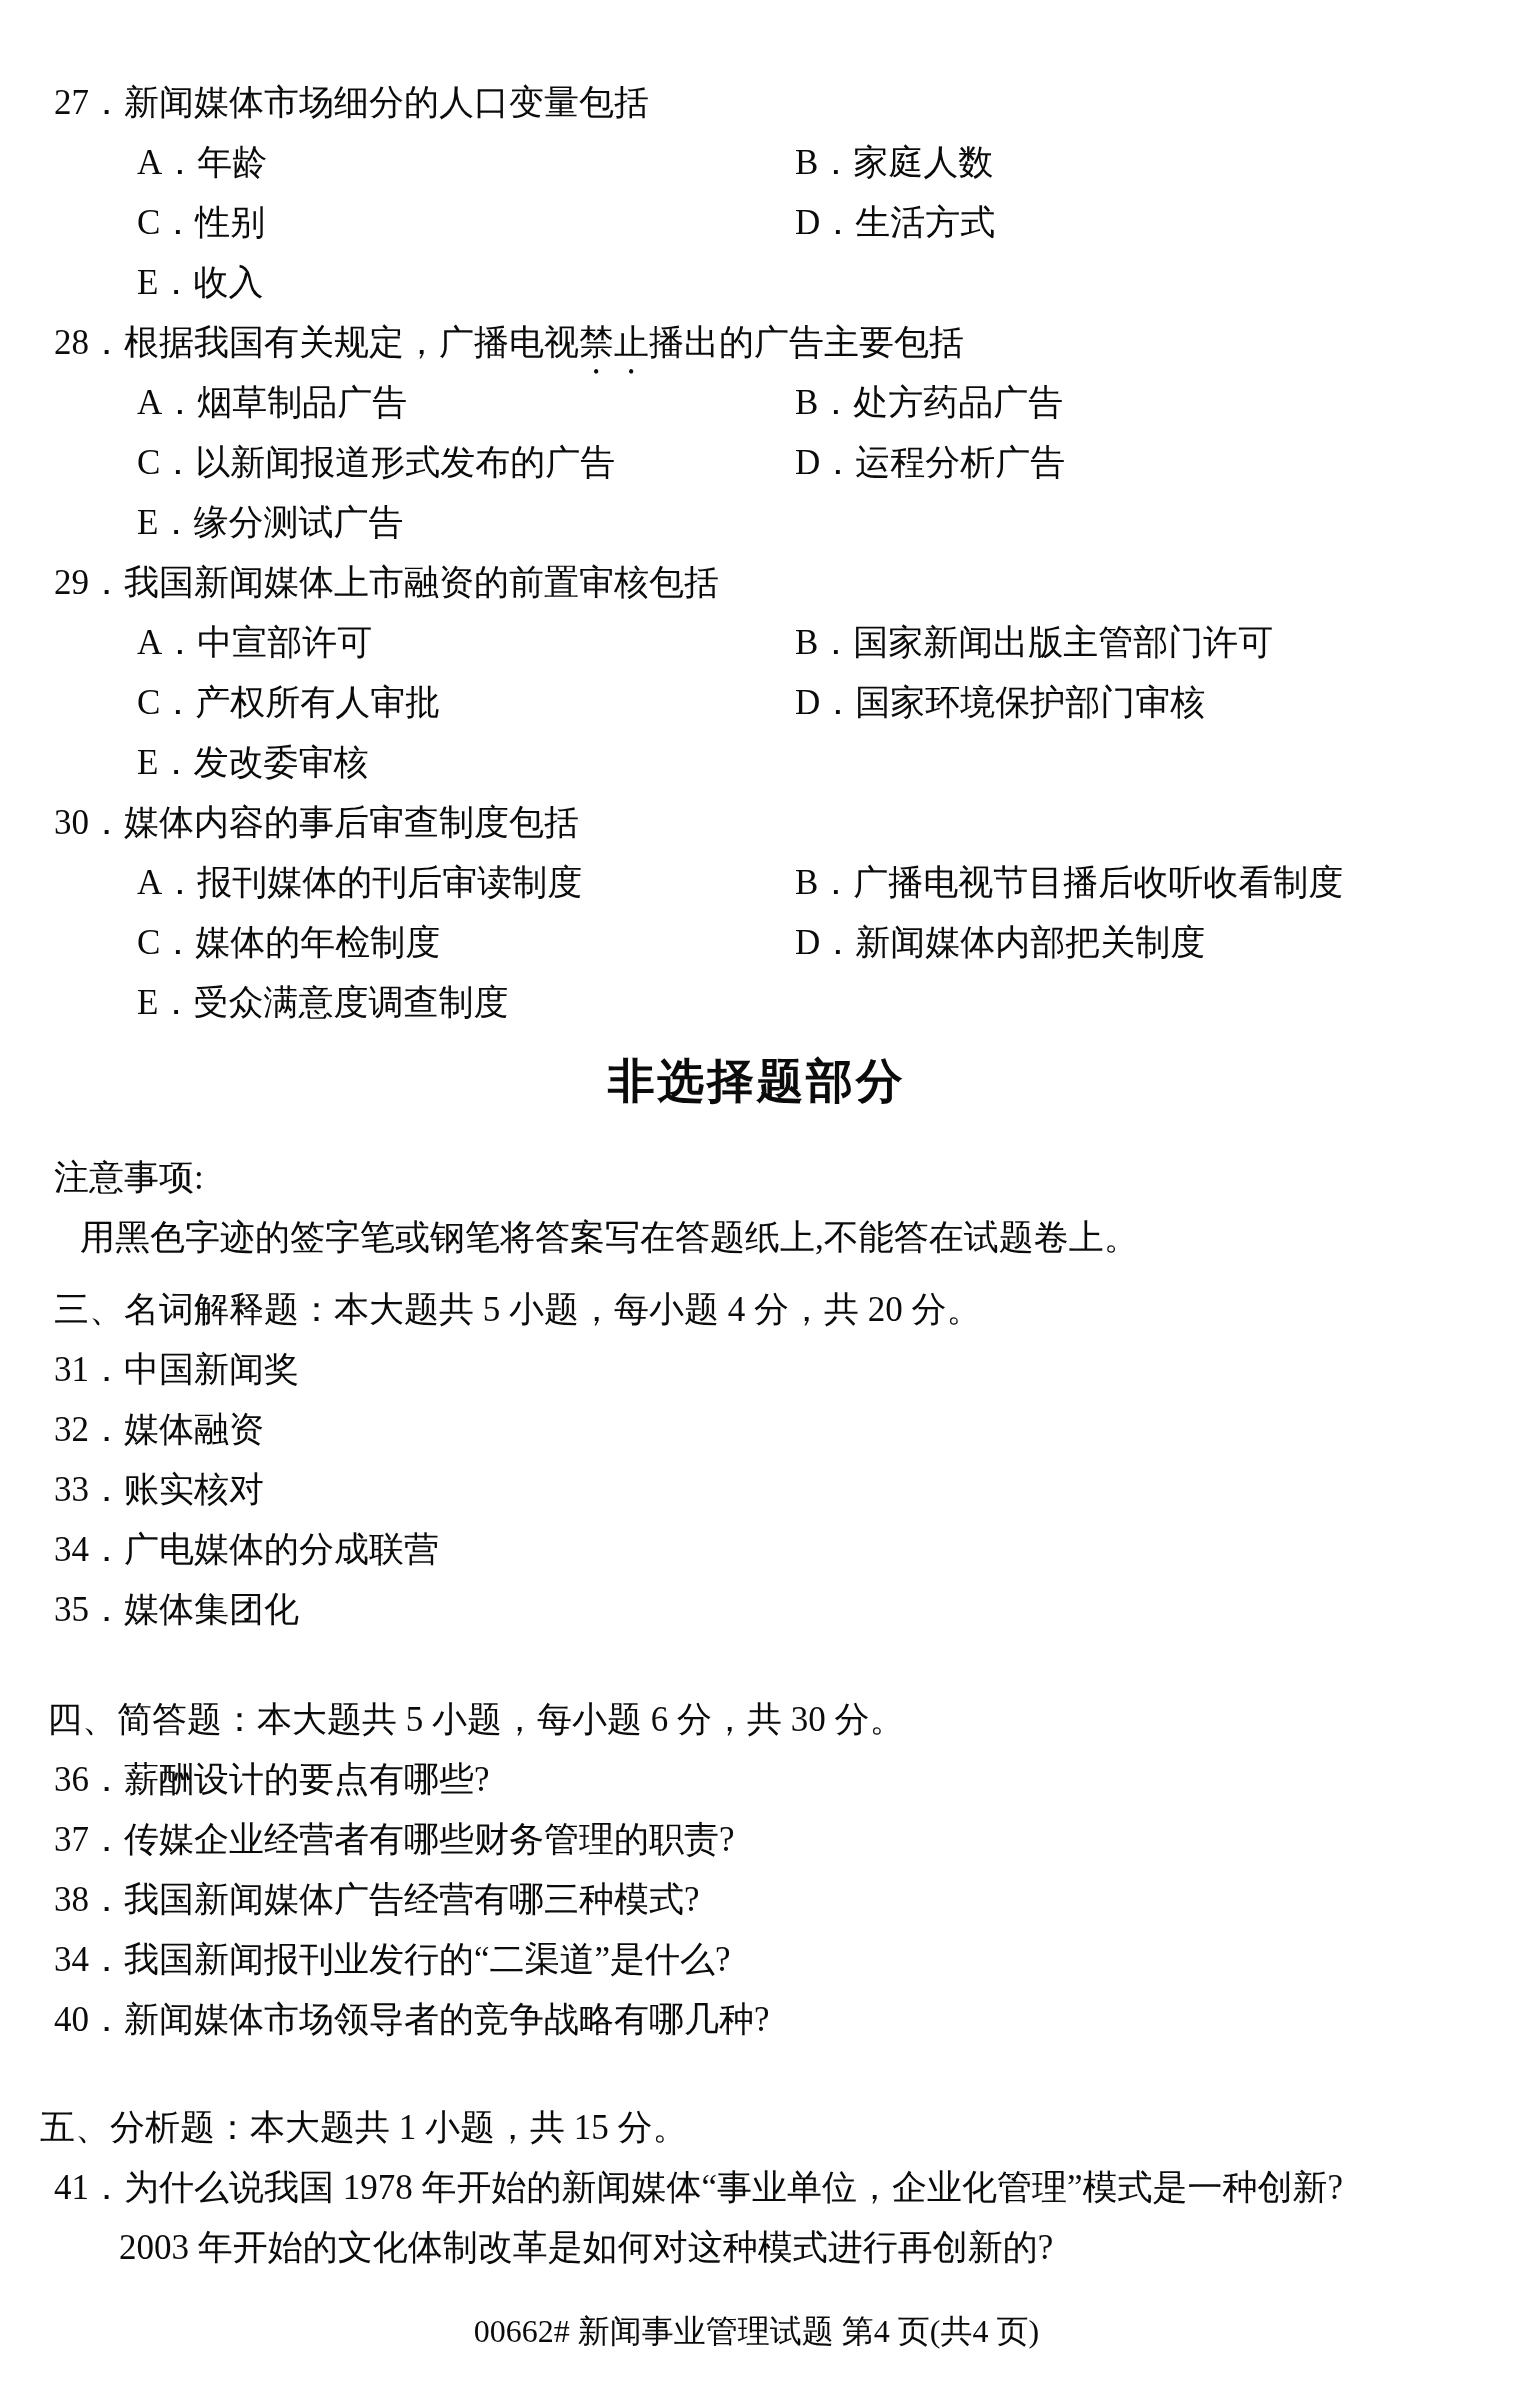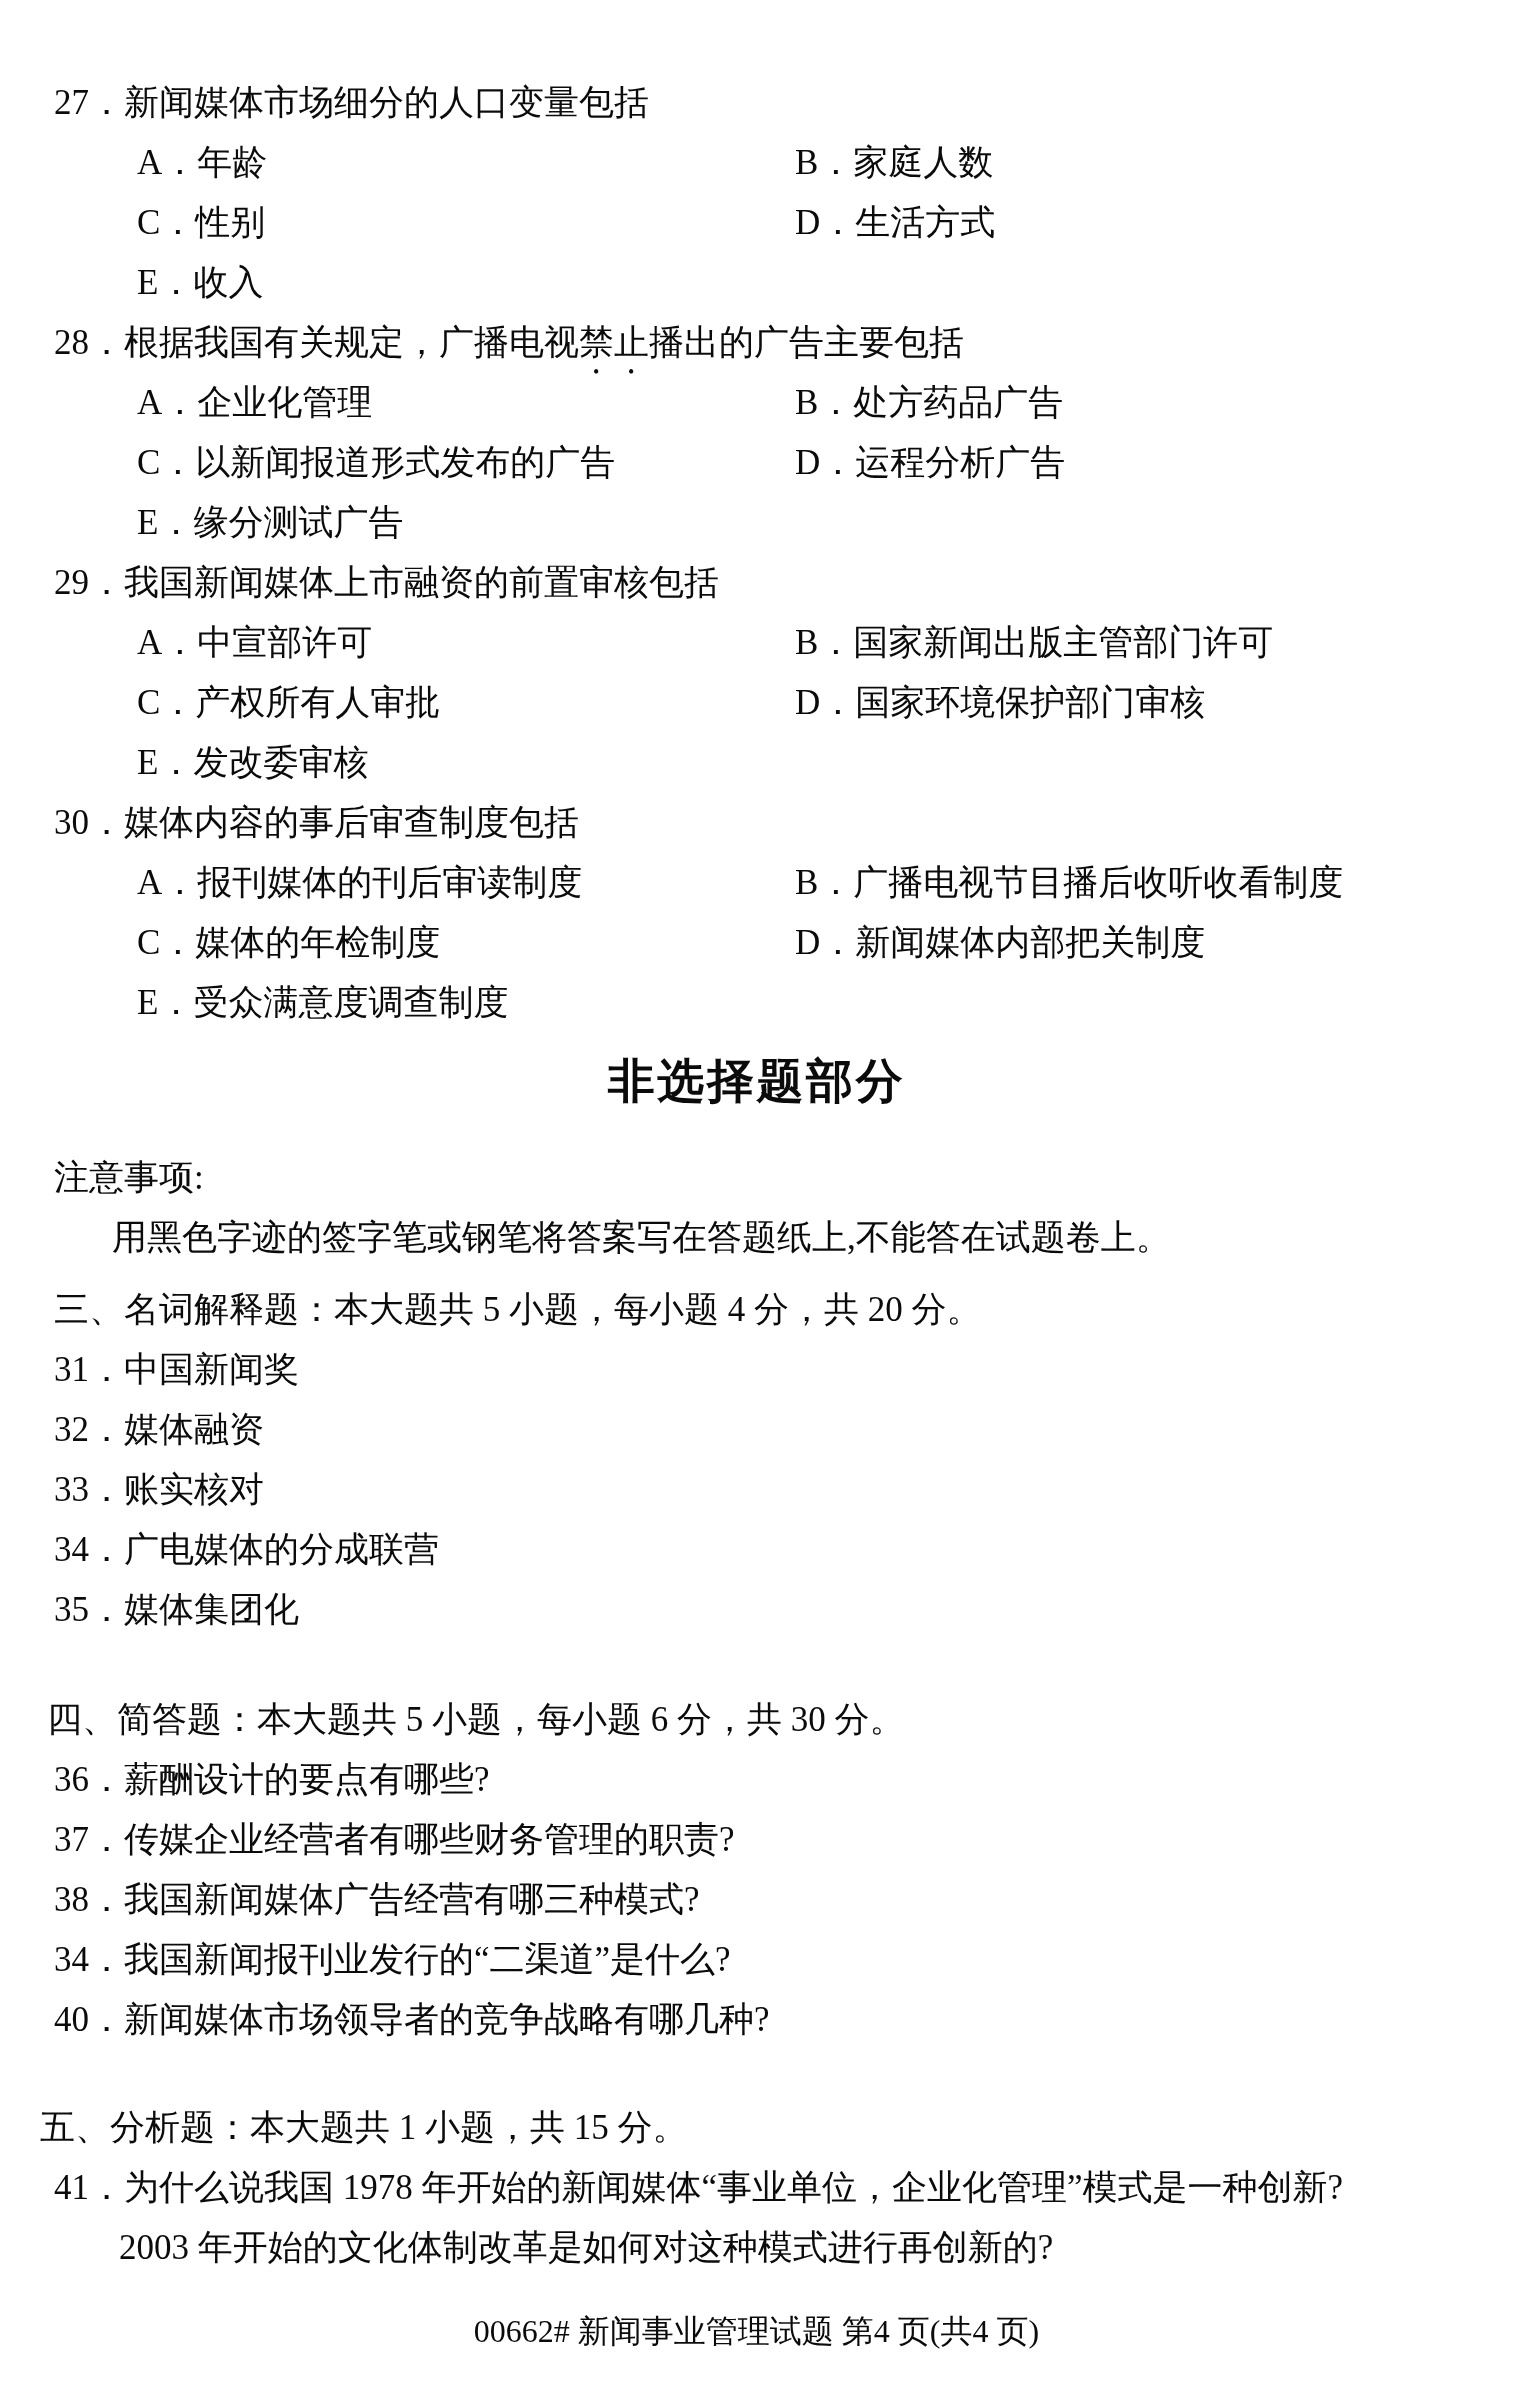--- a/index.html
+++ b/index.html
@@ -40,21 +40,21 @@
   .heading-row {
     height: 78px;
     line-height: 78px;
     margin-top: 8.6px;
     text-align: center;
     font-size: 47px;
     font-weight: bold;
     letter-spacing: 2.6px;
   }
   .notice-title-row { margin-top: 28.5px; padding-left: 54px; }
-  .notice-body-row { padding-left: 112px; }
+  .notice-body-row { padding-left: 80px; }
   .sec3-row { margin-top: 12px; padding-left: 54px; }
   .sec4-row { margin-top: 50px; padding-left: 47px; }
   .sec5-row { margin-top: 48px; padding-left: 40px; }
   .cont-line { padding-left: 119px; }
   .footer-row {
     margin-top: 32px;
     text-align: center;
     font-size: 32px;
   }
   .emph {
@@ -68,21 +68,21 @@
 <body>
 
 <div class="page">
 
   <div class="mcrow q-line"><span>27．</span><span>新闻媒体市场细分的人口变量包括</span></div>
   <div class="mcrow opt-line"><span>A．年龄</span><span class="opt-right">B．家庭人数</span></div>
   <div class="mcrow opt-line"><span>C．性别</span><span class="opt-right">D．生活方式</span></div>
   <div class="mcrow opt-line"><span>E．收入</span></div>
 
   <div class="mcrow q-line"><span>28．</span><span>根据我国有关规定，广播电视</span><span class="emph">禁止</span><span>播出的广告主要包括</span></div>
-  <div class="mcrow opt-line"><span>A．企业化管理</span><span class="opt-right">B．处方药品广告</span></div>
+  <div class="mcrow opt-line"><span>A．烟草制品广告</span><span class="opt-right">B．处方药品广告</span></div>
   <div class="mcrow opt-line"><span>C．以新闻报道形式发布的广告</span><span class="opt-right">D．运程分析广告</span></div>
   <div class="mcrow opt-line"><span>E．缘分测试广告</span></div>
 
   <div class="mcrow q-line"><span>29．</span><span>我国新闻媒体上市融资的前置审核包括</span></div>
   <div class="mcrow opt-line"><span>A．中宣部许可</span><span class="opt-right">B．国家新闻出版主管部门许可</span></div>
   <div class="mcrow opt-line"><span>C．产权所有人审批</span><span class="opt-right">D．国家环境保护部门审核</span></div>
   <div class="mcrow opt-line"><span>E．发改委审核</span></div>
 
   <div class="mcrow q-line"><span>30．</span><span>媒体内容的事后审查制度包括</span></div>
   <div class="mcrow opt-line"><span>A．报刊媒体的刊后审读制度</span><span class="opt-right">B．广播电视节目播后收听收看制度</span></div>

